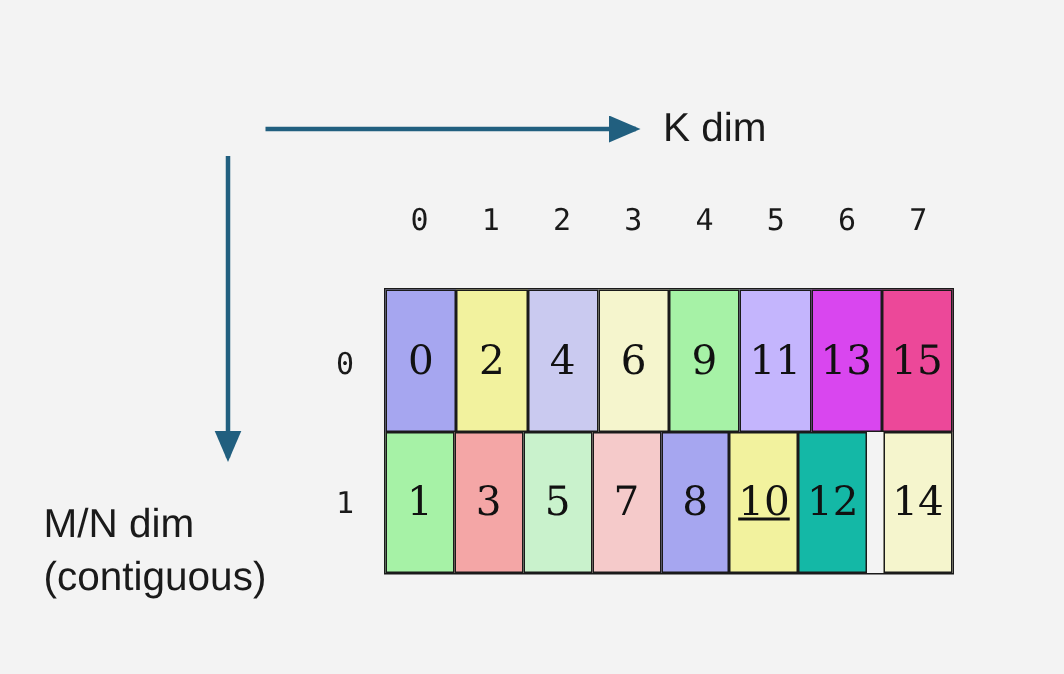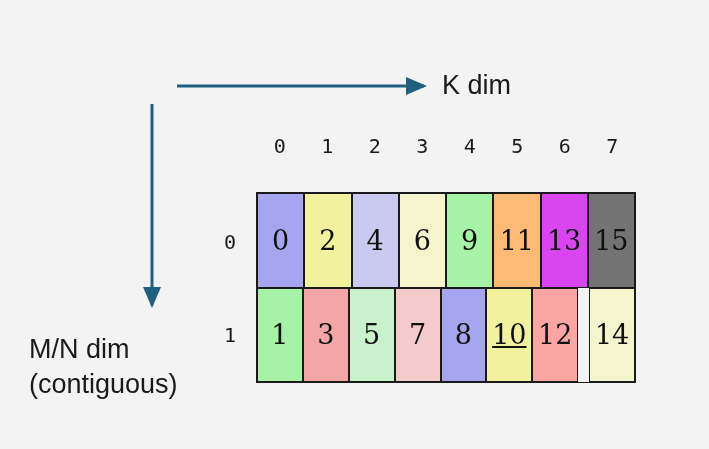--- a/index.html
+++ b/index.html
@@ -133,29 +133,29 @@
   <div class="row-label" id="row-label-0">0</div>
   <div class="row-label" id="row-label-1">1</div>
 
   <div id="block-table" style="border-color: rgb(26, 26, 26);">
       <div class="trow">
         <div class="tcell" style="background: rgb(166, 166, 240); border-color: rgb(26, 26, 26);">0</div>
         <div class="tcell" style="background: rgb(242, 242, 158); border-color: rgb(26, 26, 26);">2</div>
         <div class="tcell" style="background: rgb(202, 202, 240); border-color: rgb(26, 26, 26);">4</div>
         <div class="tcell" style="background: rgb(245, 245, 205); border-color: rgb(26, 26, 26);">6</div>
         <div class="tcell" style="background: rgb(166, 242, 166); border-color: rgb(26, 26, 26);">9</div>
-        <div class="tcell" style="background: #fdba74; border-color: rgb(26, 26, 26);">11</div>
+        <div class="tcell" style="background: #c4b5fd; border-color: rgb(26, 26, 26);">11</div>
         <div class="tcell" style="background: #d946ef; border-color: rgb(26, 26, 26);">13</div>
-        <div class="tcell" style="background: #737373; border-color: rgb(26, 26, 26);">15</div>
+        <div class="tcell" style="background: #ec4899; border-color: rgb(26, 26, 26);">15</div>
       </div>
       <div class="trow">
         <div class="tcell" style="background: rgb(166, 242, 166); border-color: rgb(26, 26, 26);">1</div>
         <div class="tcell" style="background: rgb(244, 166, 166); border-color: rgb(26, 26, 26);">3</div>
         <div class="tcell" style="background: rgb(201, 242, 204); border-color: rgb(26, 26, 26);">5</div>
         <div class="tcell" style="background: rgb(245, 202, 202); border-color: rgb(26, 26, 26);">7</div>
         <div class="tcell" style="background: rgb(166, 166, 240); border-color: rgb(26, 26, 26);">8</div>
         <div class="tcell" style="background: rgb(242, 242, 158); border-color: rgb(26, 26, 26); text-decoration: underline;">10</div>
-        <div class="tcell" style="background: #fca5a5; border-color: rgb(26, 26, 26);">12</div>
+        <div class="tcell" style="background: #14b8a6; border-color: rgb(26, 26, 26);">12</div>
         <div class="tcell" style="background: rgb(245, 245, 205); border-color: rgb(26, 26, 26); margin-left: 11px;">14</div>
       </div>
     </div>
 
 </div>
 
 </body></html>

